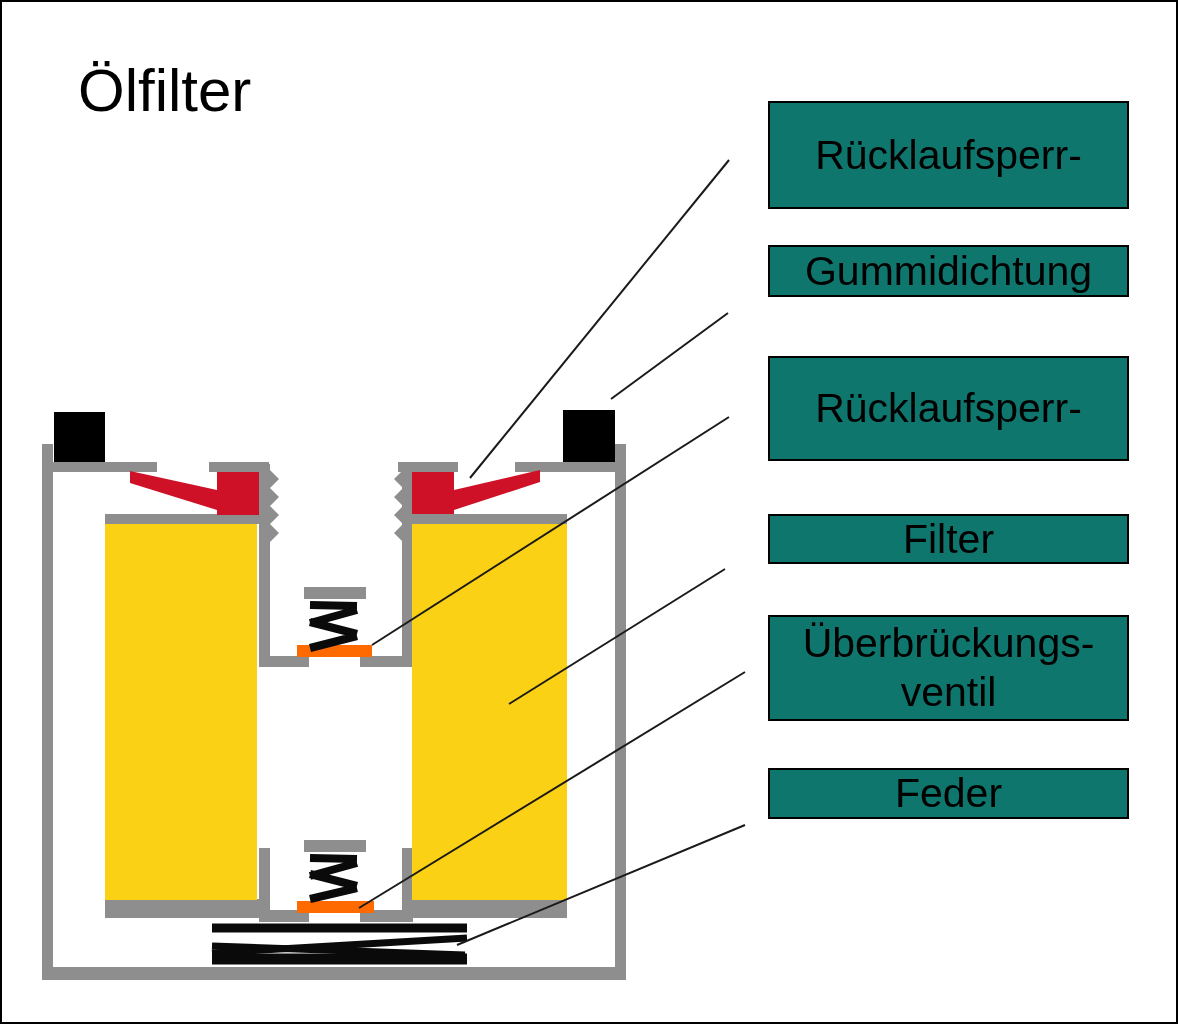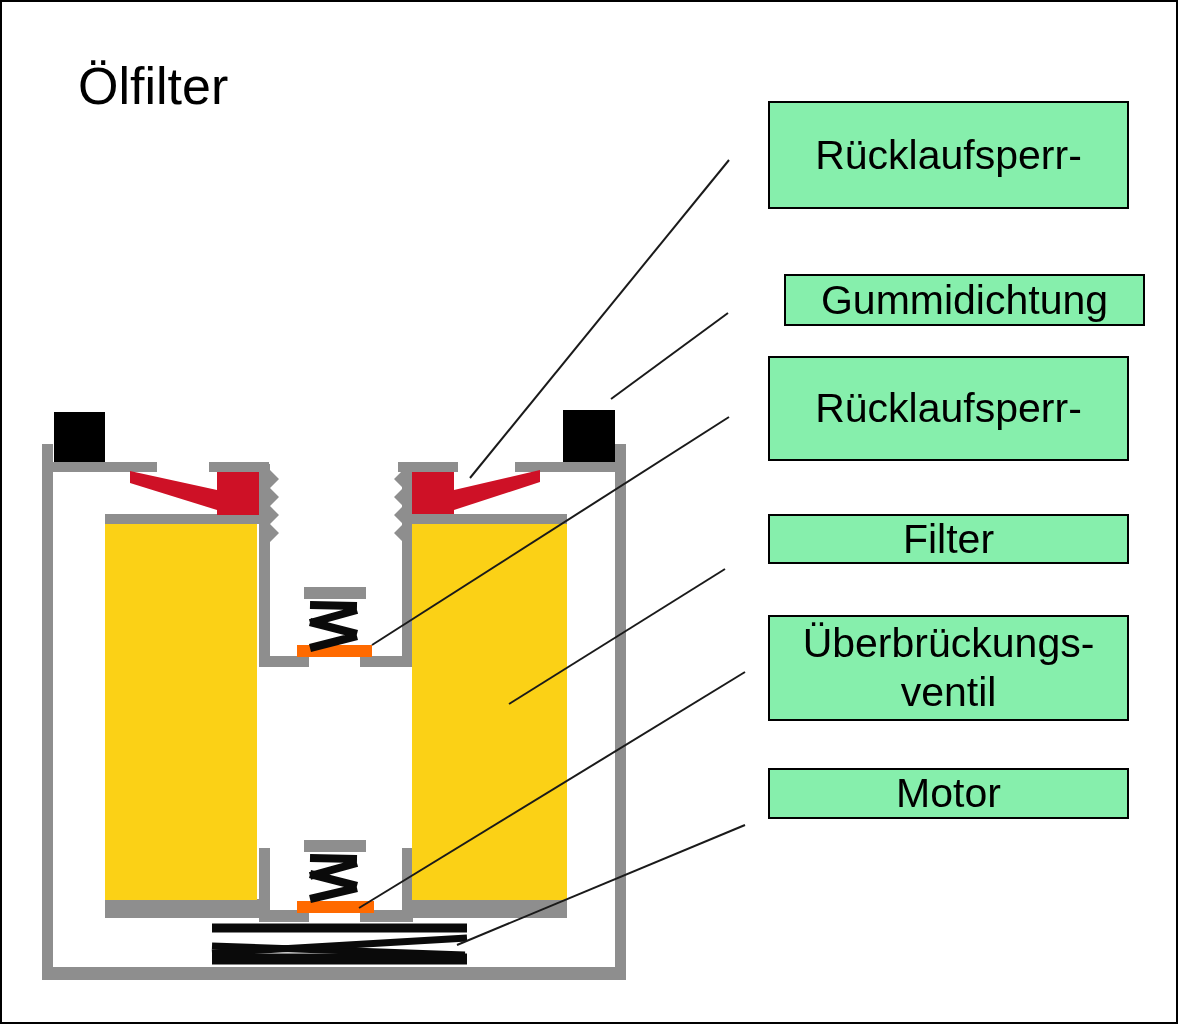--- a/index.html
+++ b/index.html
@@ -14,52 +14,52 @@
     height: 1024px;
     background: #ffffff;
     border: 2px solid #000000;
     box-sizing: border-box;
     overflow: hidden;
   }
   #page-title {
     position: absolute;
     left: 76px;
     top: 56px;
-    font-size: 52px;
+    font-size: 60px;
     line-height: 1.1;
     color: #000000;
     letter-spacing: 0px;
     white-space: nowrap;
   }
   #diagram-svg {
     position: absolute;
     left: 0;
     top: 0;
     width: 1178px;
     height: 1024px;
   }
   .label-box {
     position: absolute;
     left: 766px;
     width: 361px;
     box-sizing: border-box;
-    background: #86efac;
+    background: #0f766e;
     border: 2px solid #000000;
     display: flex;
     flex-direction: column;
     align-items: center;
     justify-content: center;
     text-align: center;
     font-size: 41px;
     line-height: 49px;
     color: #000000;
   }
   .label-box span { display: block; white-space: nowrap; }
   #box-membrane     { top: 99px;  height: 108px; }
-  #box-gasket       { top: 272px; height: 52px; margin-left: 16px;  }
+  #box-gasket       { top: 243px; height: 52px;  }
   #box-check-valve  { top: 354px; height: 105px; }
   #box-filter       { top: 512px; height: 50px;  }
   #box-bypass-valve { top: 613px; height: 106px; }
   #box-spring       { top: 766px; height: 51px;  }
 </style>
 </head>
 <body>
 
 <div id="stage">
 
@@ -149,16 +149,16 @@
   <div class="label-box" id="box-filter">
     <span>Filter</span>
   </div>
 
   <div class="label-box" id="box-bypass-valve">
     <span>Überbrückungs-</span>
     <span>ventil</span>
   </div>
 
   <div class="label-box" id="box-spring">
-    <span>Motor</span>
+    <span>Feder</span>
   </div>
 
 </div>
 
 </body></html>

